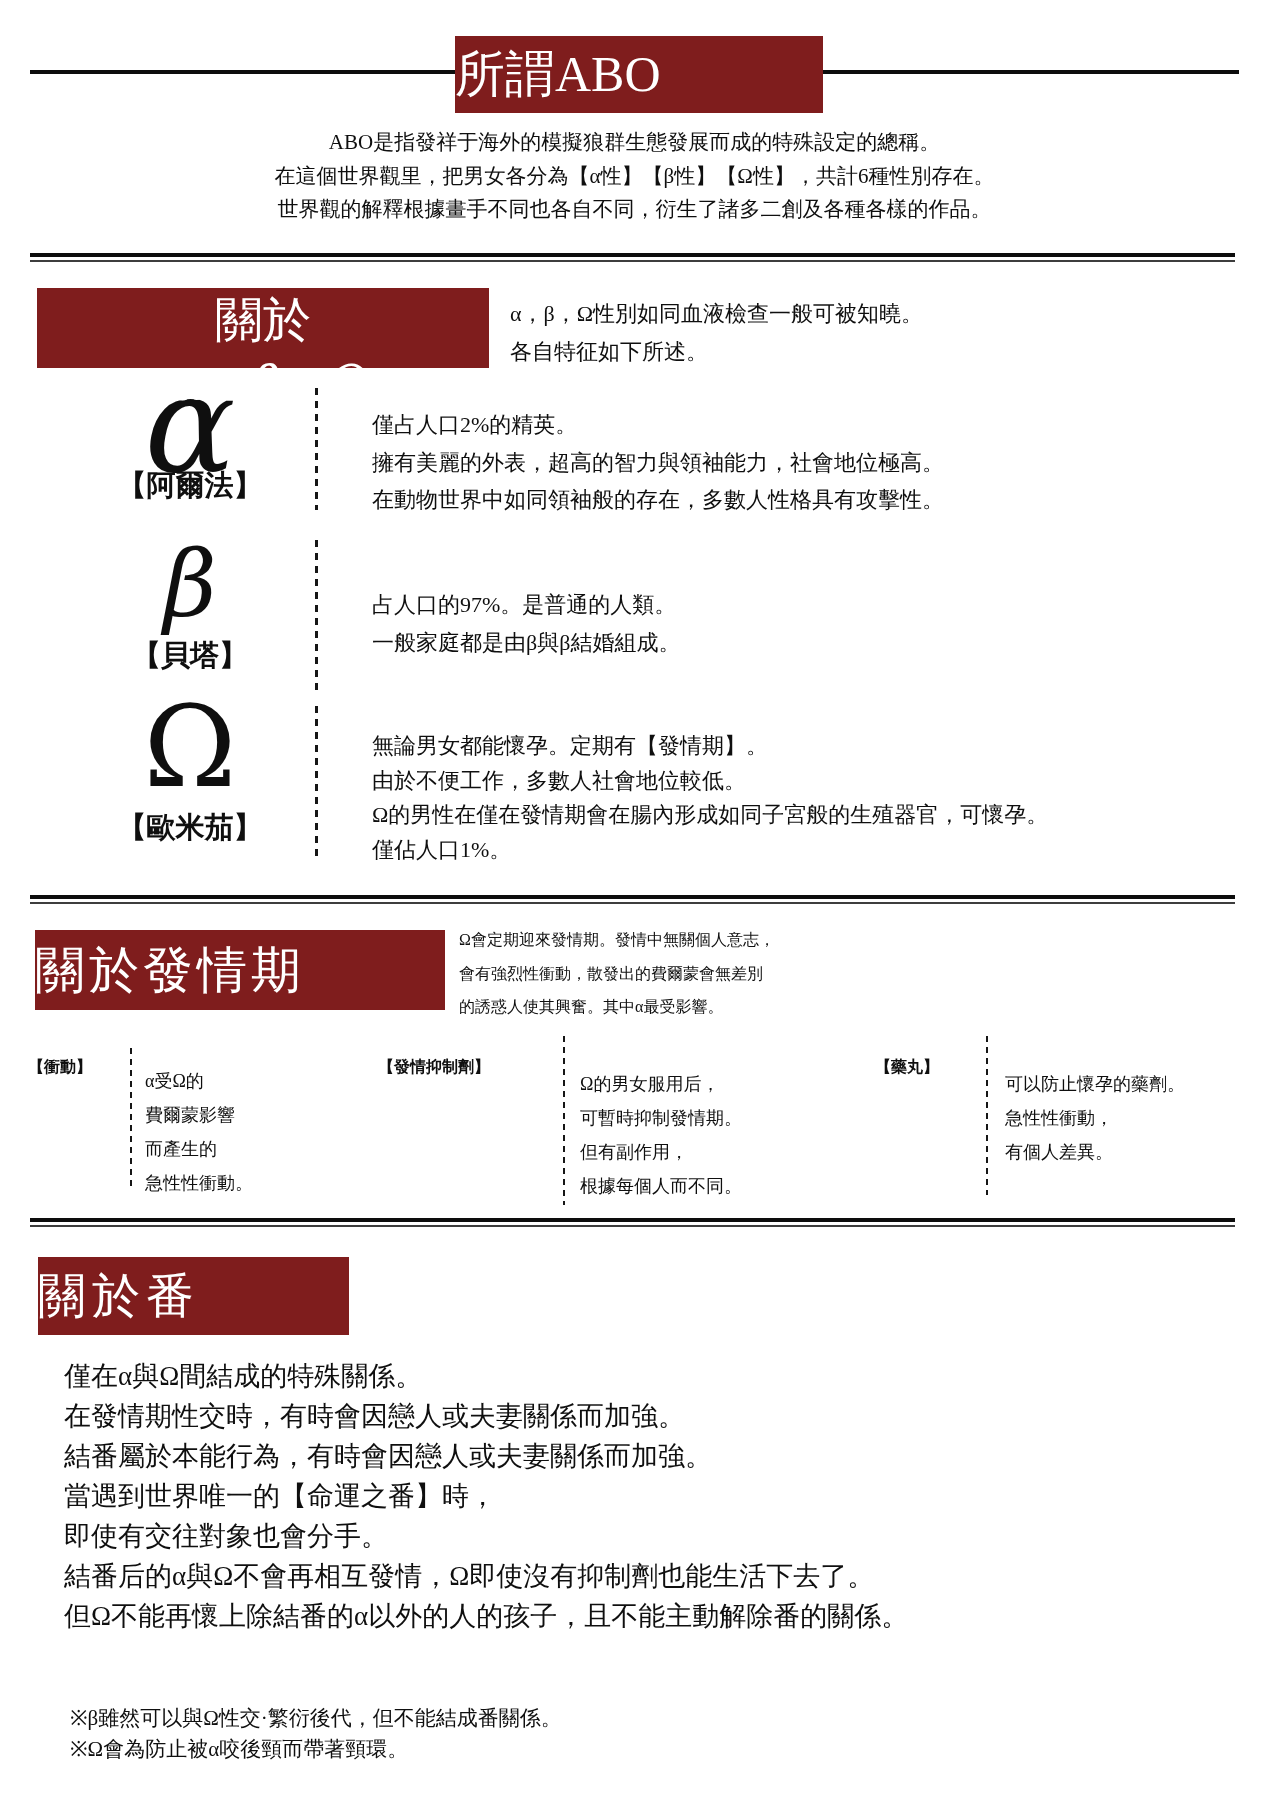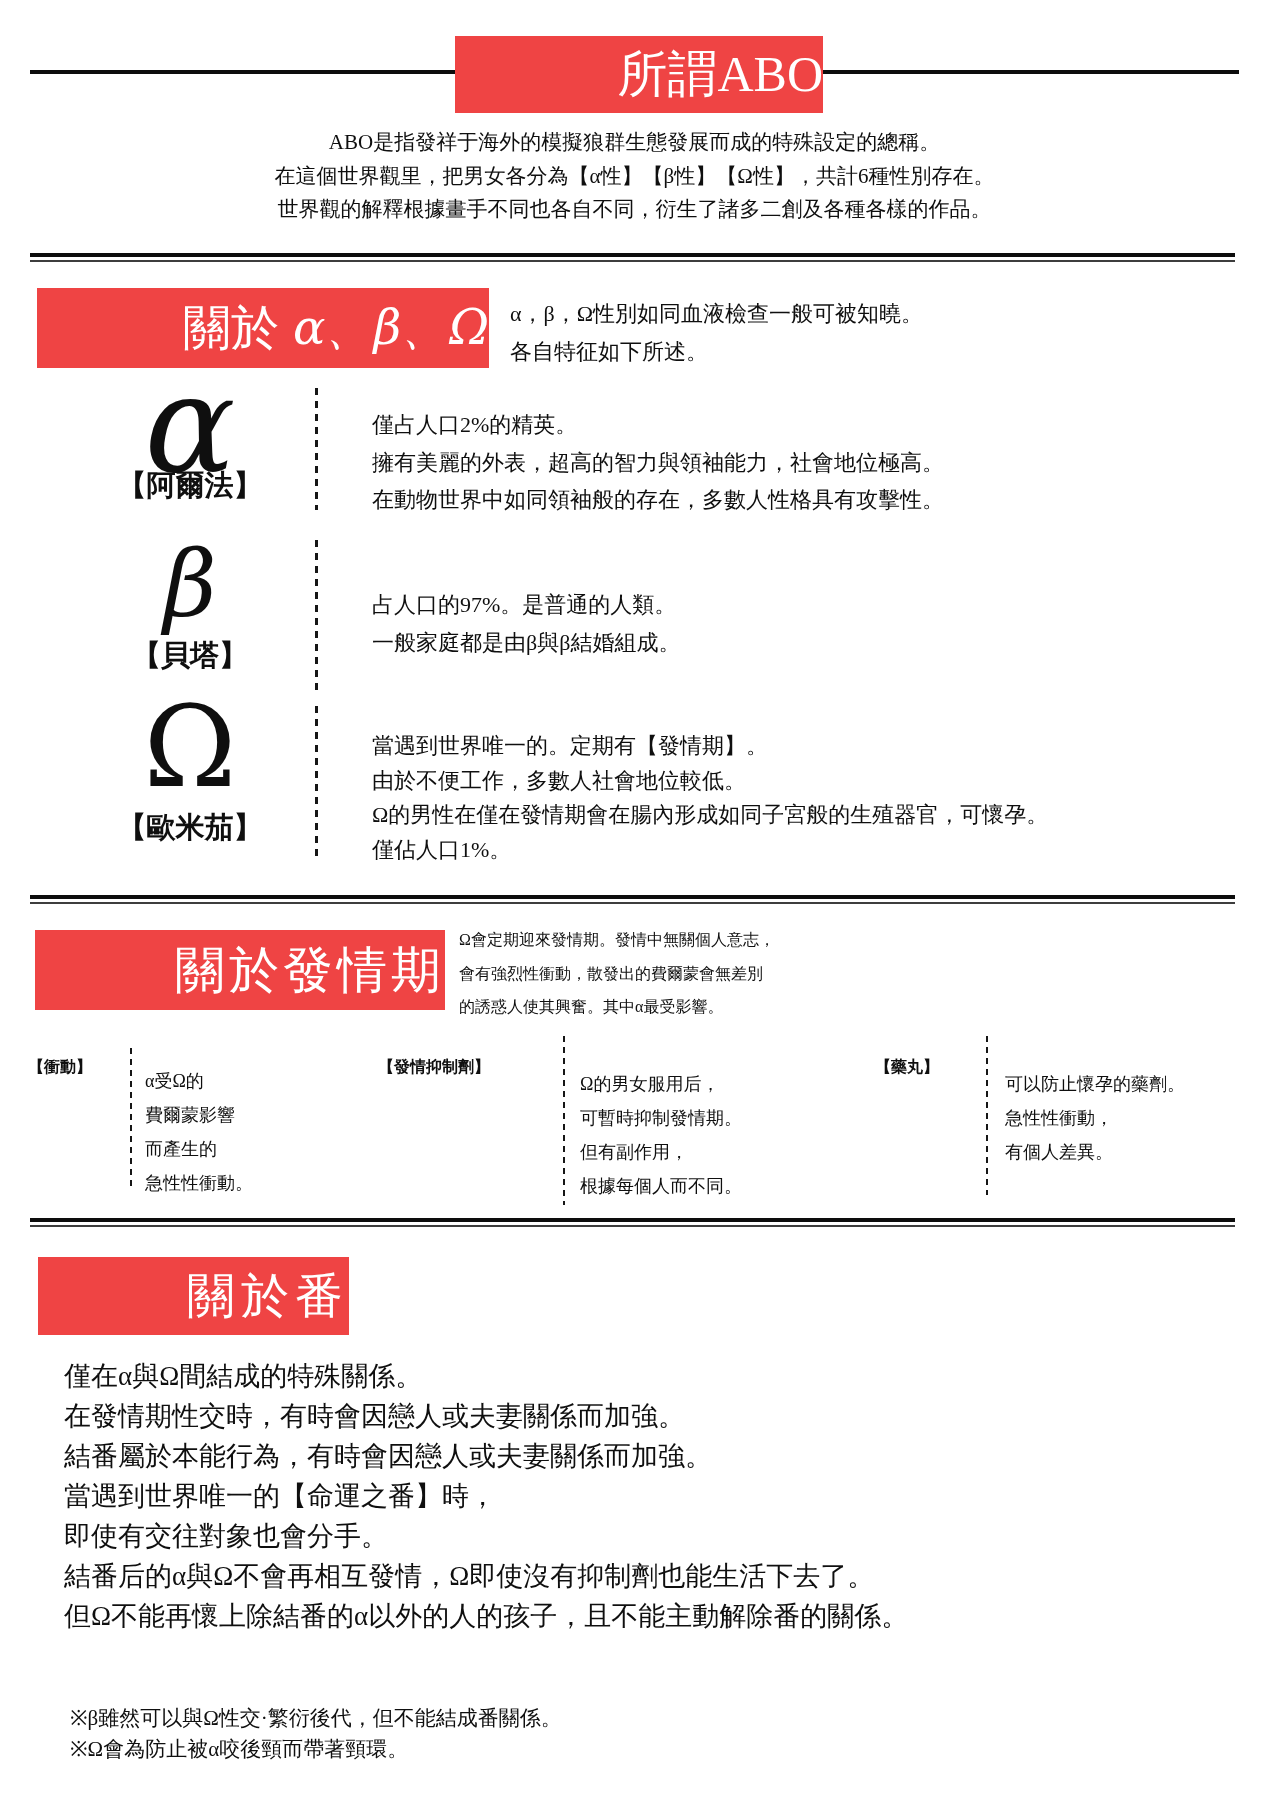--- a/index.html
+++ b/index.html
@@ -11,26 +11,26 @@
     color:#0f0f0f;
     overflow:hidden;
   }
   
   .rule-single{position:absolute;left:30px;right:30px;top:70px;height:4px;background:#0d0d0d;z-index:1;}
   .rule-double{position:absolute;left:30px;right:34px;height:3px;border-top:4px solid #0d0d0d;border-bottom:2px solid #3d3d3d;}
   .vdash{position:absolute;width:3px;background:repeating-linear-gradient(to bottom,#161616 0 7px,transparent 7px 13px);}
   .vdash-thin{position:absolute;width:2px;background:repeating-linear-gradient(to bottom,#161616 0 6px,transparent 6px 11px);}
   
   .hbox{
-    position:absolute;background:#ef4444;color:#ffffff;
-    display:flex;align-items:center;justify-content:flex-end;
+    position:absolute;background:#7f1d1d;color:#ffffff;
+    display:flex;align-items:center;justify-content:flex-start;
     z-index:2;white-space:nowrap;
   }
   .title-box{left:455px;top:36px;width:368px;height:77px;font-size:50px;}
-  .types-box{left:37px;top:288px;width:452px;height:80px;font-size:48px;}
+  .types-box{left:37px;top:288px;width:452px;height:80px;font-size:48px;flex-direction:column;}
   .types-box .greek{font-style:italic;margin-left:14px;font-family:"DejaVu Serif",serif;}
   .heat-box{left:35px;top:930px;width:410px;height:80px;font-size:50px;letter-spacing:4px;}
   .bond-box{left:38px;top:1257px;width:311px;height:78px;font-size:48px;letter-spacing:6px;}
   
   .intro{position:absolute;left:0;top:126px;width:1269px;text-align:center;font-size:21px;line-height:33.5px;}
   
   .tblock{position:absolute;font-size:22px;line-height:37.5px;white-space:nowrap;}
   .types-note{left:510px;top:295px;font-size:22px;line-height:38px;}
   .omega-desc{line-height:34.5px;}
   .heat-note{left:459px;top:923px;font-size:16px;line-height:33.5px;}
@@ -83,21 +83,21 @@
   <div class="vdash" style="left:315px;top:540px;height:156px;"></div>
   <div class="tblock" style="left:372px;top:586px;">
     <div>占人口的97%。是普通的人類。</div>
     <div>一般家庭都是由β與β結婚組成。</div>
   </div>
 
   <div class="sym" style="top:674px;font-size:112px;">Ω</div>
   <div class="tname" style="top:808px;">【歐米茄】</div>
   <div class="vdash" style="left:315px;top:706px;height:154px;"></div>
   <div class="tblock omega-desc" style="left:372px;top:729px;">
-    <div>當遇到世界唯一的。定期有【發情期】。</div>
+    <div>無論男女都能懷孕。定期有【發情期】。</div>
     <div>由於不便工作，多數人社會地位較低。</div>
     <div>Ω的男性在僅在發情期會在腸內形成如同子宮般的生殖器官，可懷孕。</div>
     <div>僅佔人口1%。</div>
   </div>
 
   <div class="rule-double" style="top:895px;"></div>
 
   <div class="hbox heat-box">
     <span>關於發情期</span>
   </div>

